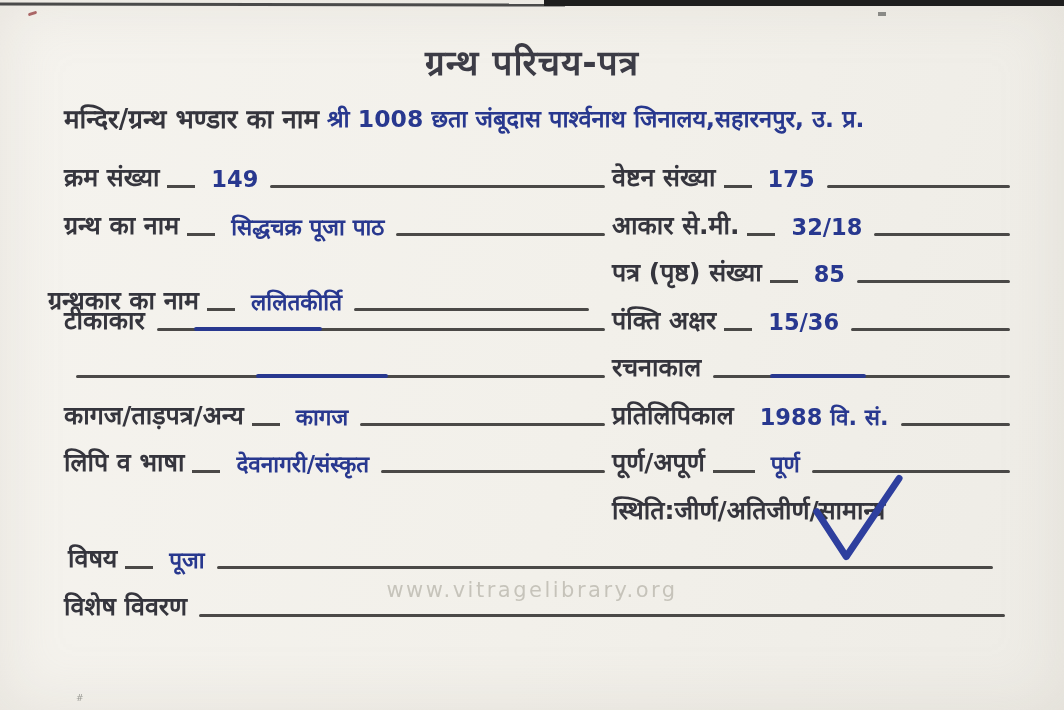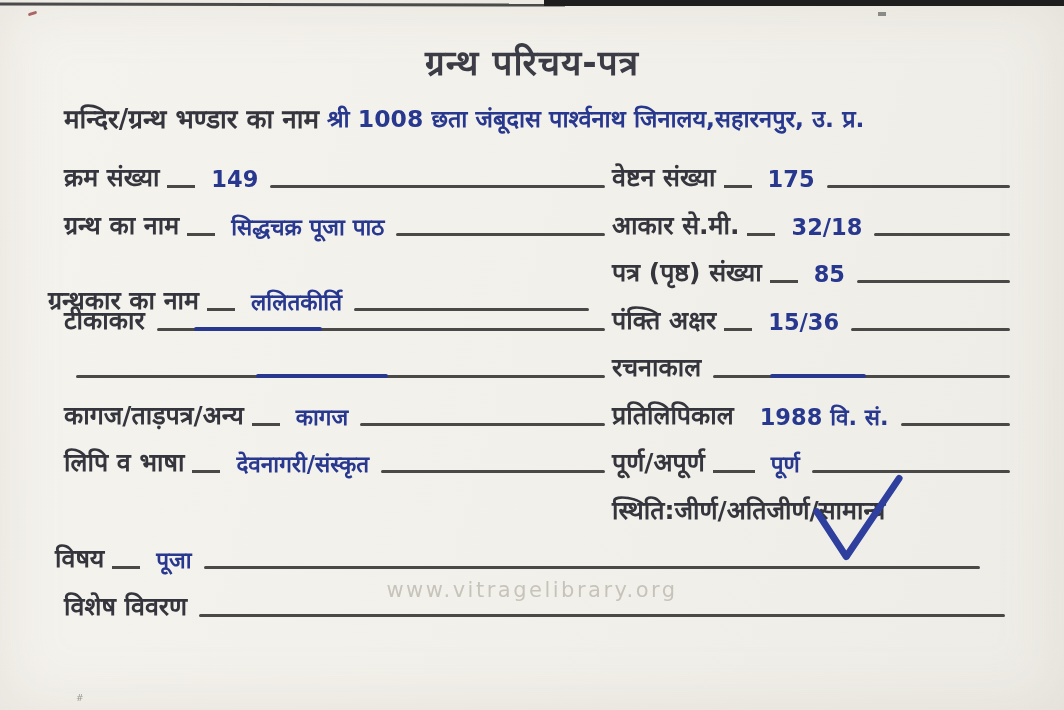--- a/index.html
+++ b/index.html
@@ -110,21 +110,21 @@
   </div>
 
   <div class="row" style="top:441px;left:64px;width:541px;">
     <span class="lbl">लिपि व भाषा</span>
     <span class="sep"></span>
     <span class="val">देवनागरी/संस्कृत</span>
     <span class="fill"></span>
   </div>
 
 
-  <div class="row" style="top:537px;left:55px;width:925px;">
+  <div class="row" style="top:537px;left:68px;width:925px;">
     <span class="lbl">विषय</span>
     <span class="sep"></span>
     <span class="val">पूजा</span>
     <span class="fill"></span>
   </div>
 
   <div class="row" style="top:585px;left:64px;width:941px;">
     <span class="lbl">विशेष विवरण</span>
     <span class="fill"></span>
   </div>

